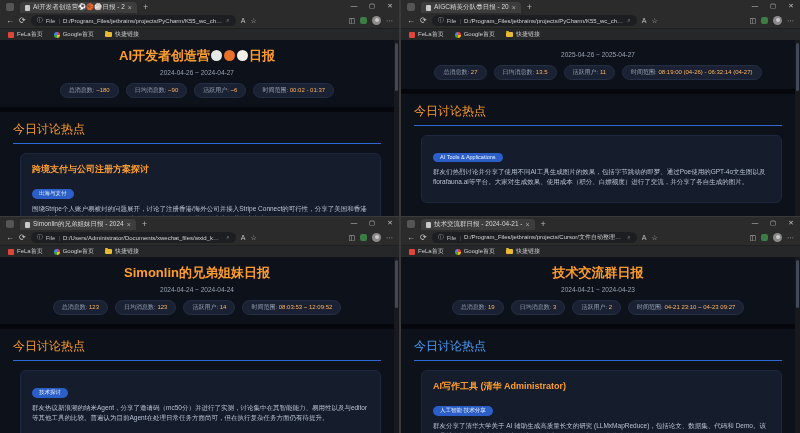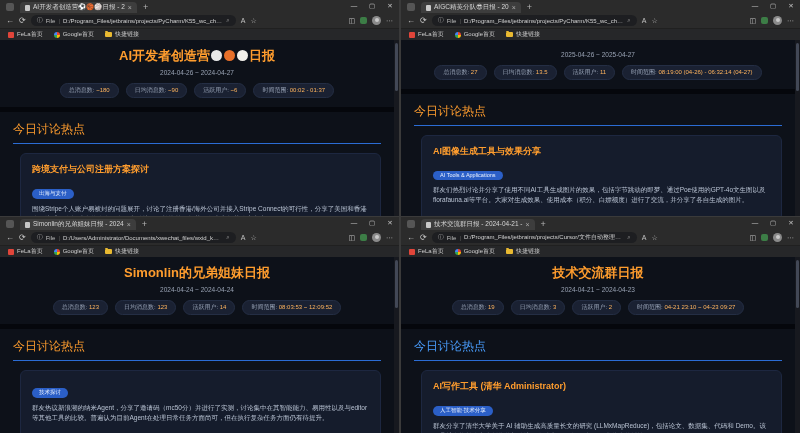--- a/index.html
+++ b/index.html
@@ -208,21 +208,20 @@
               <span class="stat-pill"><span class="stat-label">日均消息数:</span> <span class="stat-value">13.5</span></span>
               <span class="stat-pill"><span class="stat-label">活跃用户:</span> <span class="stat-value">11</span></span>
               <span class="stat-pill"><span class="stat-label">时间范围:</span> <span class="stat-value">08:19:00 (04-26) - 06:32:14 (04-27)</span></span>
             </div>
       </div>
       <div class="secgap"></div>
       <div class="discuss-sec">
         <div class="sec-heading" style="color: rgb(255, 157, 46);">今日讨论热点</div>
         <div class="sec-divider"></div>
         <div class="card">
-          <div class="topic-title">AI图像生成工具与效果分享</div>
           <span class="topic-tag">AI Tools &amp; Applications</span>
           <div class="topic-body">群友们热烈讨论并分享了使用不同AI工具生成图片的效果，包括字节跳动的即梦、通过Poe使用的GPT-4o文生图以及florafauna.ai等平台。大家对生成效果、使用成本（积分、白嫖额度）进行了交流，并分享了各自生成的图片。</div>
           
           
         </div>
 
       </div>
     </div>
     <div class="scrollbar">
       <div class="scroll-thumb"></div>

